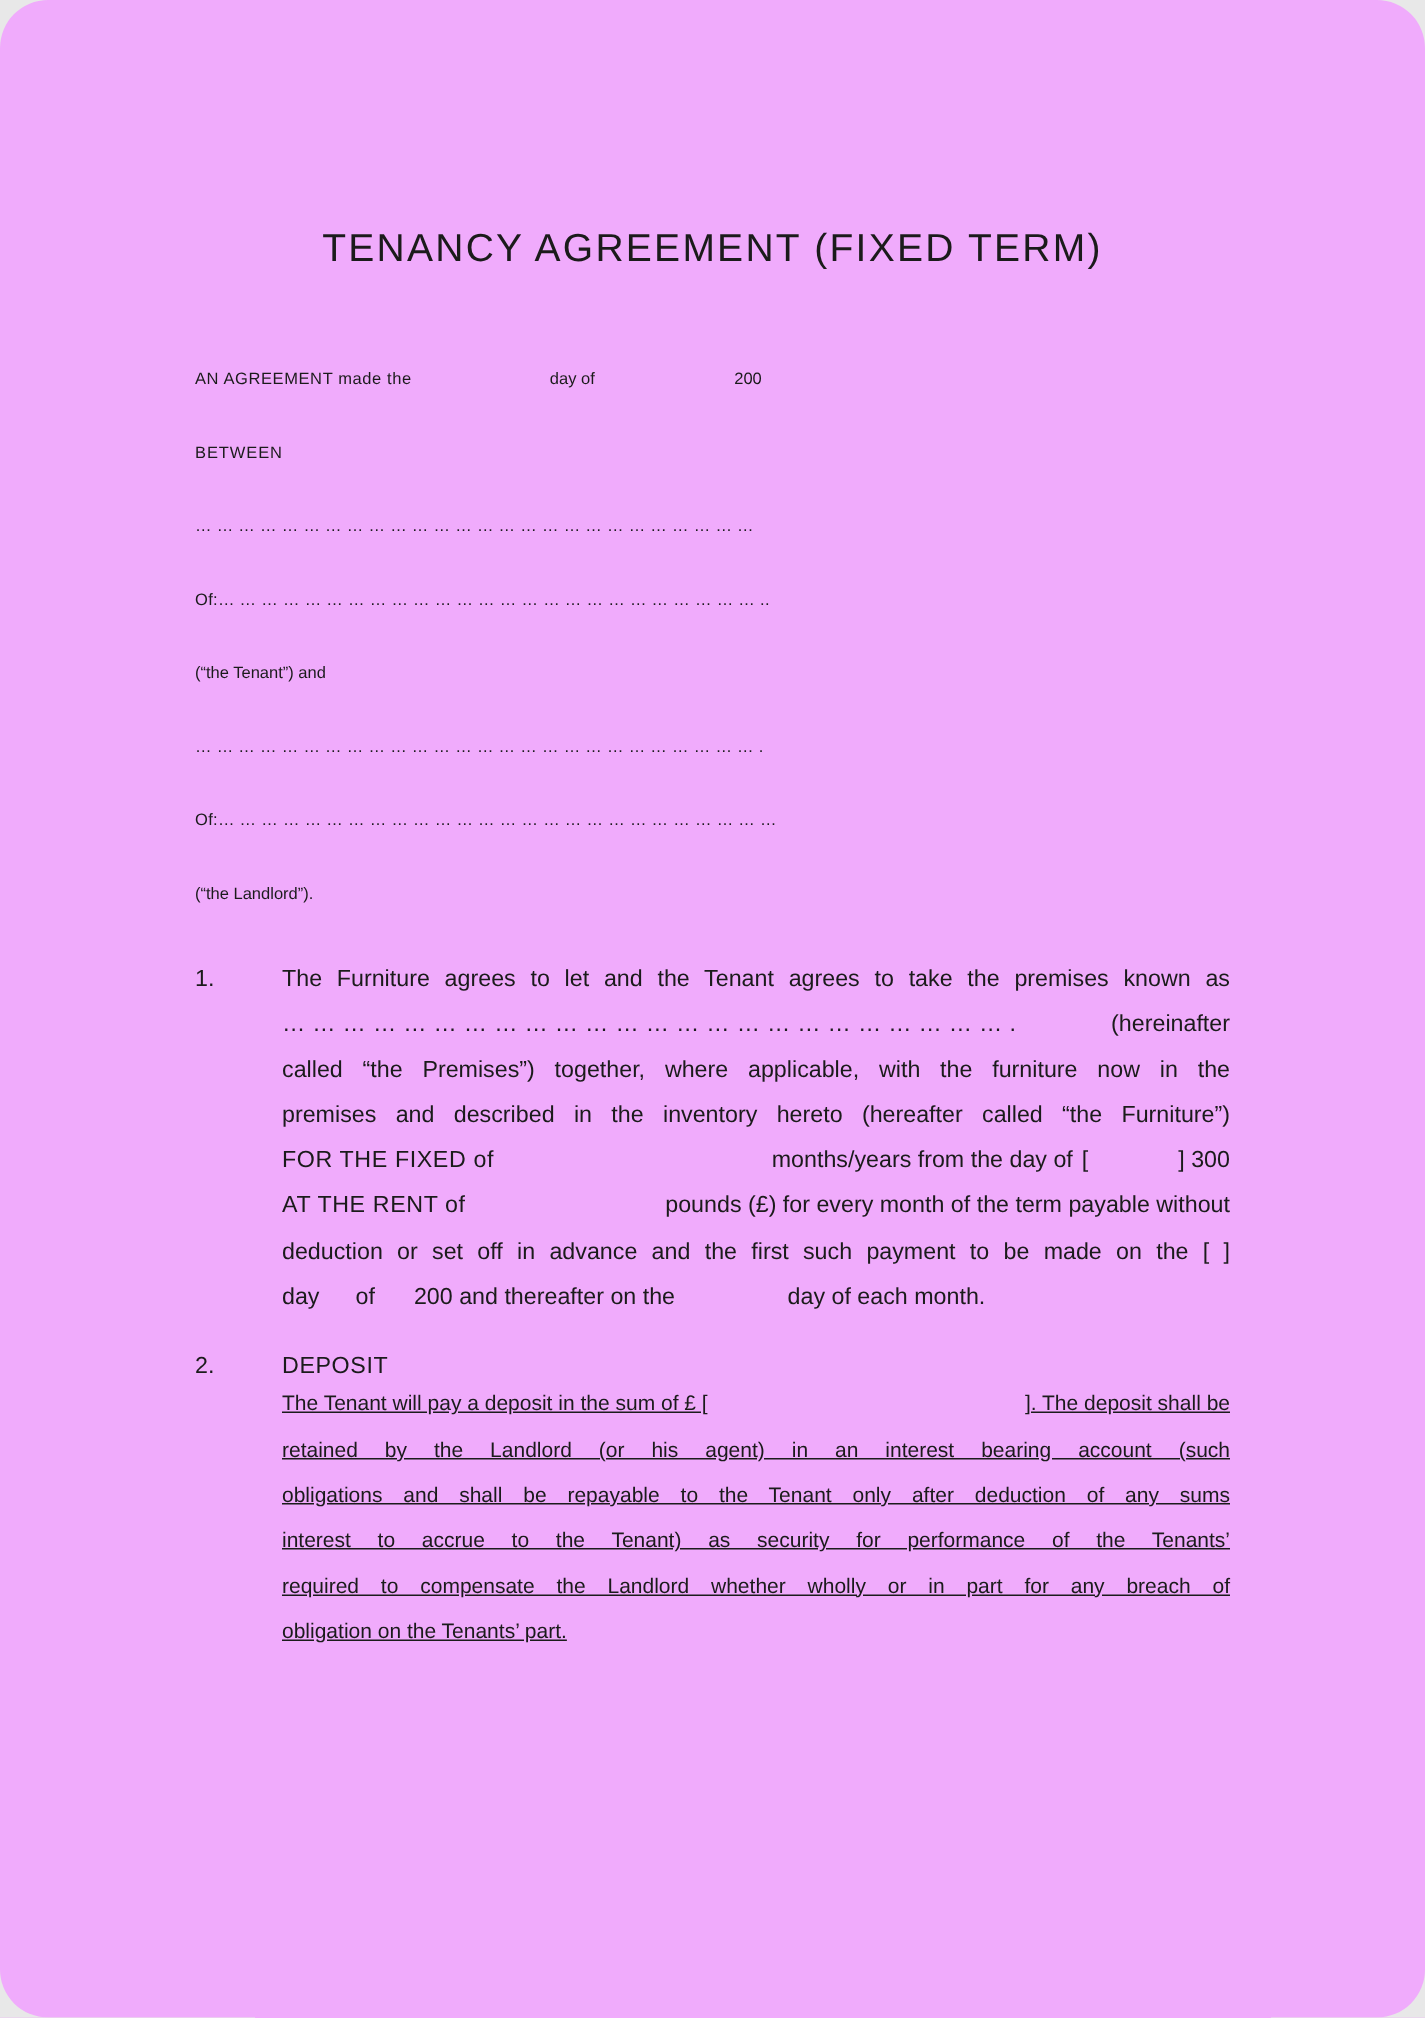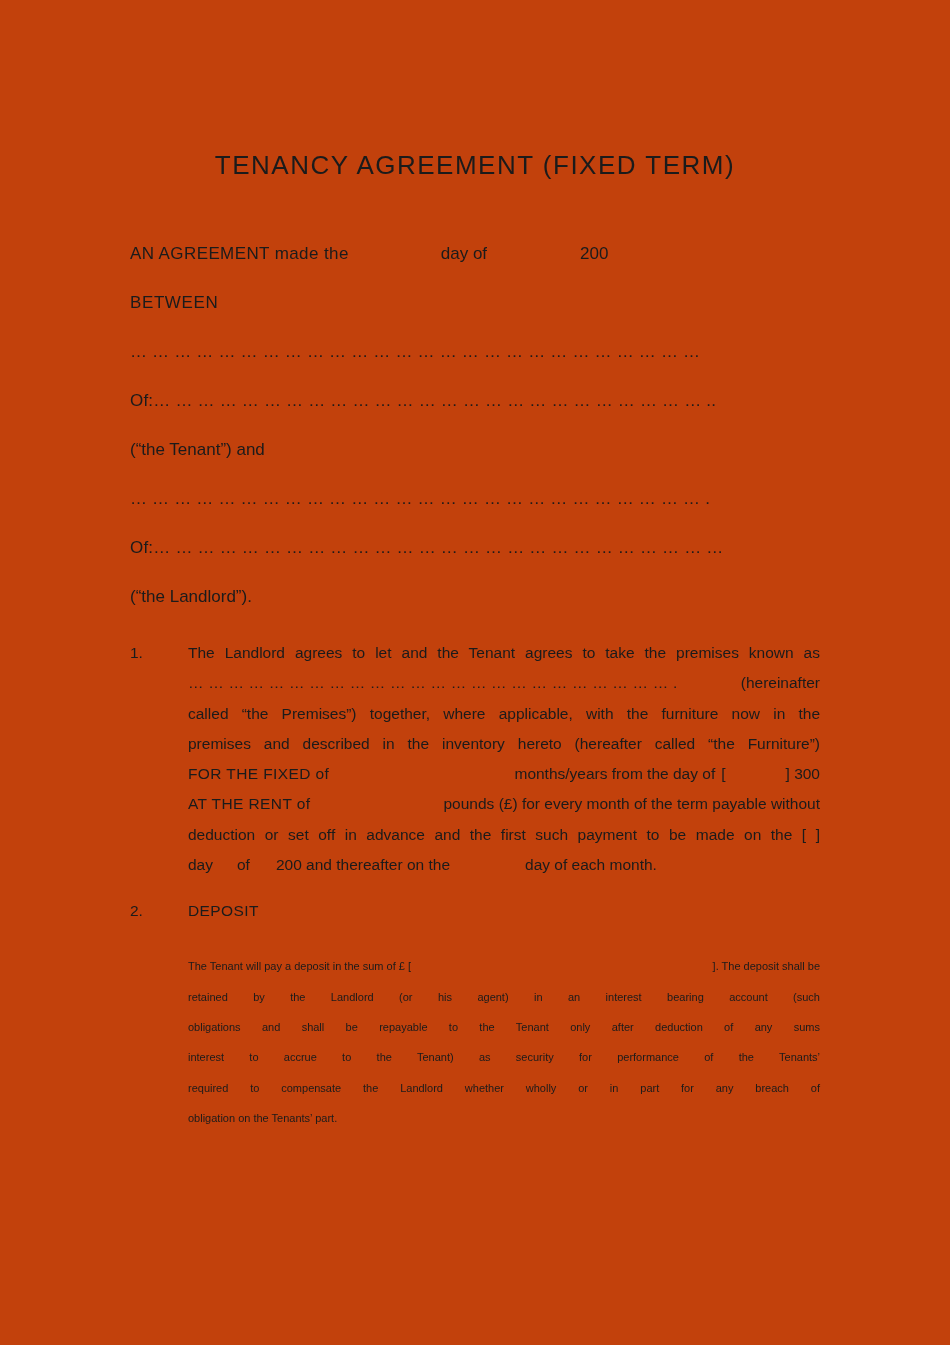--- a/index.html
+++ b/index.html
@@ -1,35 +1,36 @@
 <!DOCTYPE html>
 <html><head>
 <meta charset="utf-8">
 <style>
   html,body{margin:0;padding:0;background:#e8e8e8;}
   .page{
     position:relative;
     width:950px;height:1345px;
-    background:#c2410c;
+    background:#f0abfc;
     font-family:"Liberation Sans", sans-serif;
     color:#1b1b1b;
     box-sizing:border-box;
     padding:150px 130px 0 130px;
     overflow:hidden;
+    border-radius:32px;
   }
   .doc-title{
     font-size:26px;
     font-weight:400;
     letter-spacing:1.5px;
     text-align:center;
     line-height:30px;
     margin:0 0 64px 0;
   }
   .intro-line{
-    font-size:17px;
+    font-size:11px;
     line-height:19px;
     margin:0 0 30px 0;
     white-space:nowrap;
   }
   .caps{letter-spacing:0.4px;}
   .underlined{text-underline-offset:3px;letter-spacing:0.6px;}
   .sp{display:inline-block;height:1px;}
   .sp92{width:92px;}
   .sp93{width:93px;}
   .sp24{width:24px;}
@@ -64,22 +65,22 @@
     align-items:baseline;
   }
   .dots{letter-spacing:0.2px;}
   .clause2-heading{
     margin-top:21px;
   }
   .clause2-heading .clause-num,
   .clause2-heading .heading-text{line-height:19px;}
   .clause2-body{
     display:flex;
-    margin-top:31px;
-    font-size:11px;
+    font-size:14px;
+    text-decoration:underline;
   }
 </style>
 </head>
 <body>
 
 <div class="page">
 
   <h1 class="doc-title">TENANCY AGREEMENT (FIXED TERM)</h1>
 
   <p class="intro-line"><span class="caps">AN AGREEMENT made the</span><span class="sp sp92"></span><span>day of</span><span class="sp sp93"></span><span>200</span></p>
@@ -95,21 +96,21 @@
   <p class="intro-line dots">… … … … … … … … … … … … … … … … … … … … … … … … … … .</p>
 
   <p class="intro-line dots">Of:… … … … … … … … … … … … … … … … … … … … … … … … … …</p>
 
   <p class="intro-line">(“the Landlord”).</p>
 
 
   <div class="clause">
     <div class="clause-num">1.</div>
     <div class="clause-body">
-      <div class="cline jline">The Landlord agrees to let and the Tenant agrees to take the premises known as</div>
+      <div class="cline jline">The Furniture agrees to let and the Tenant agrees to take the premises known as</div>
       <div class="cline fline">
         <span class="dots">… … … … … … … … … … … … … … … … … … … … … … … … .</span>
         <span>(hereinafter</span>
       </div>
       <div class="cline jline">called “the Premises”) together, where applicable, with the furniture now in the</div>
       <div class="cline jline">premises and described in the inventory hereto (hereafter called “the Furniture”)</div>
       <div class="cline fline">
         <span class="caps">FOR THE FIXED of</span>
         <span><span>months/years from the day of</span><span class="gapS"></span><span>[</span><span class="sp sp60"></span><span>] 300</span></span>
       </div>

